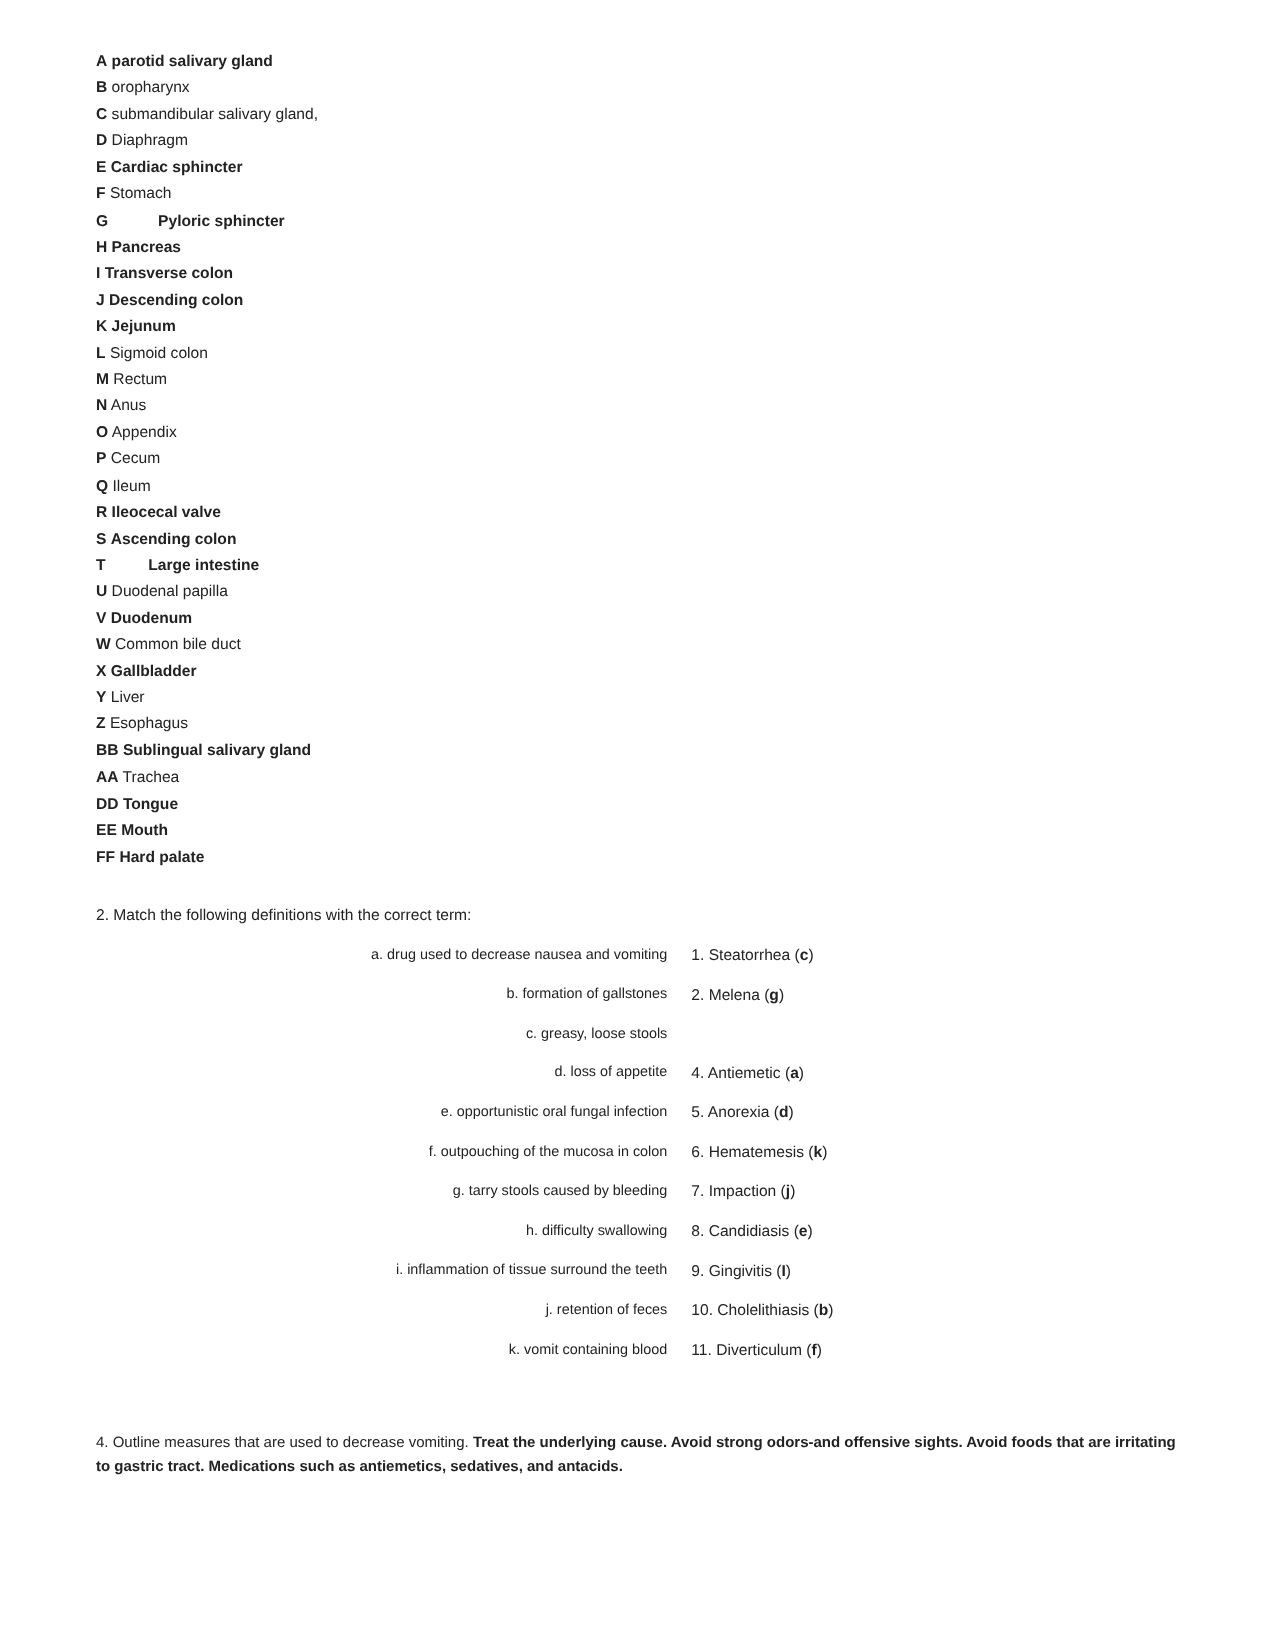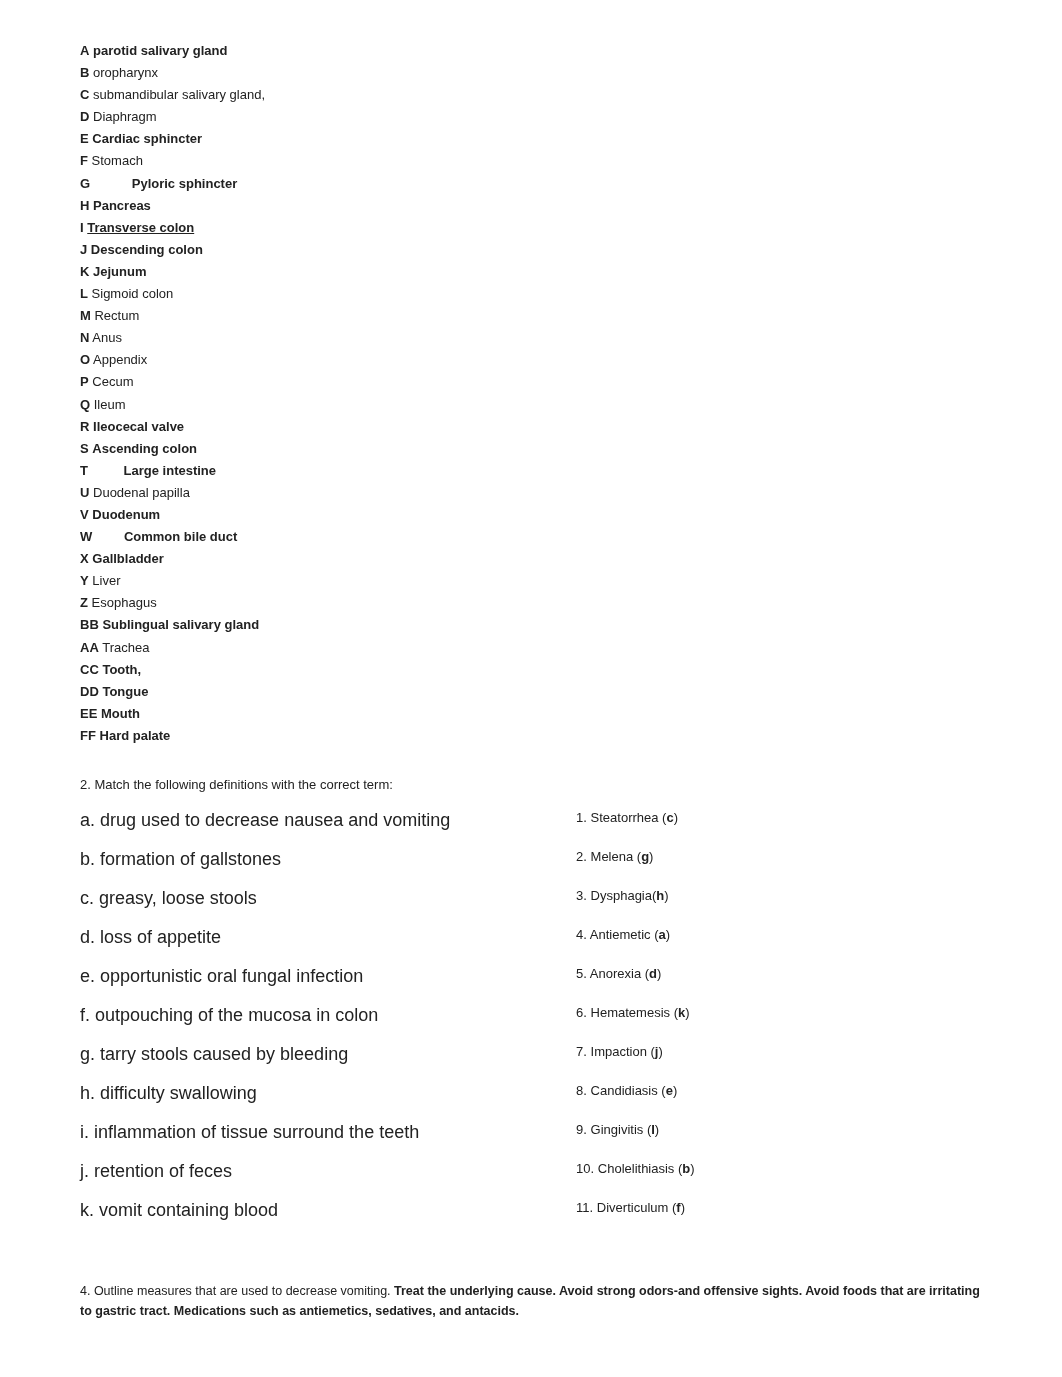--- a/index.html
+++ b/index.html
@@ -30,22 +30,23 @@
       width: 100%;
       margin-bottom: 30px;
     }
     .match-row {
       display: flex;
       margin-bottom: 18px;
       align-items: flex-start;
     }
     .match-left {
       width: 55%;
-      font-size: 18px;
+      font-size: 12px;
       padding-right: 20px;
+      text-align: right;
     }
     .match-right {
       width: 45%;
       font-size: 13px;
     }
     .footer-note {
       font-size: 12.5px;
       border-top: none;
       margin-top: 60px;
       line-height: 1.6;
@@ -59,60 +60,58 @@
 
 <div class="section-list">
 <p><span class="letter" style="font-weight:bold;">A</span> <span style="font-weight:bold;">parotid salivary gland</span></p>
     <p><span class="letter" style="font-weight:bold;">B</span> <span>oropharynx</span></p>
     <p><span class="letter" style="font-weight:bold;">C</span> <span>submandibular salivary gland,</span></p>
     <p><span class="letter" style="font-weight:bold;">D</span> <span>Diaphragm</span></p>
     <p><span class="letter" style="font-weight:bold;">E</span> <span style="font-weight:bold;">Cardiac sphincter</span></p>
     <p><span class="letter" style="font-weight:bold;">F</span> <span>Stomach</span></p>
     <p><span class="letter" style="font-weight:bold;">G</span> <span style="font-weight:bold;margin-left:38px;">Pyloric sphincter</span></p>
     <p><span class="letter" style="font-weight:bold;">H</span> <span style="font-weight:bold;">Pancreas</span></p>
-    <p><span class="letter" style="font-weight:bold;">I</span> <span style="font-weight:bold;text-decoration:underline;">Transverse colon</span></p>
+    <p><span class="letter" style="font-weight:bold;">I</span> <span style="font-weight:bold;">Transverse colon</span></p>
     <p><span class="letter" style="font-weight:bold;">J</span> <span style="font-weight:bold;">Descending colon</span></p>
     <p><span class="letter" style="font-weight:bold;">K</span> <span style="font-weight:bold;">Jejunum</span></p>
     <p><span class="letter" style="font-weight:bold;">L</span> <span>Sigmoid colon</span></p>
     <p><span class="letter" style="font-weight:bold;">M</span> <span>Rectum</span></p>
     <p><span class="letter" style="font-weight:bold;">N</span> <span>Anus</span></p>
     <p><span class="letter" style="font-weight:bold;">O</span> <span>Appendix</span></p>
     <p><span class="letter" style="font-weight:bold;">P</span> <span>Cecum</span></p>
     <p><span class="letter" style="font-weight:bold;">Q</span> <span>Ileum</span></p>
     <p><span class="letter" style="font-weight:bold;">R</span> <span style="font-weight:bold;">Ileocecal valve</span></p>
     <p><span class="letter" style="font-weight:bold;">S</span> <span style="font-weight:bold;">Ascending colon</span></p>
     <p><span class="letter" style="font-weight:bold;">T</span> <span style="font-weight:bold;padding-left:32px;">Large intestine</span></p>
     <p><span class="letter" style="font-weight:bold;">U</span> <span style="font-weight:normal;">Duodenal papilla</span></p>
     <p><span class="letter" style="font-weight:bold;">V</span> <span style="font-weight:bold;">Duodenum</span></p>
-    <p><span class="letter" style="font-weight:bold;">W</span> <span style="font-weight:bold;margin-left:28px;">Common bile duct</span></p>
+    <p><span class="letter" style="font-weight:bold;">W</span> <span style="font-weight:normal;">Common bile duct</span></p>
     <p><span class="letter" style="font-weight:bold;">X</span> <span style="font-weight:bold;">Gallbladder</span></p>
     <p><span class="letter" style="font-weight:bold;">Y</span> <span>Liver</span></p>
     <p><span class="letter" style="font-weight:bold;">Z</span> <span>Esophagus</span></p>
     <p><span class="letter" style="font-weight:bold;">BB</span> <span style="font-weight:bold;">Sublingual salivary gland</span></p>
     <p><span class="letter" style="font-weight:bold;">AA</span> <span>Trachea</span></p>
-    <p><span class="letter" style="font-weight:bold;">CC</span> <span style="font-weight:bold;">Tooth,</span></p>
     <p><span class="letter" style="font-weight:bold;">DD</span> <span style="font-weight:bold;">Tongue</span></p>
     <p><span class="letter" style="font-weight:bold;">EE</span> <span style="font-weight:bold;">Mouth</span></p>
     <p><span class="letter" style="font-weight:bold;">FF</span> <span style="font-weight:bold;">Hard palate</span></p>
   </div>
 
 <p class="match-title">2. Match the following definitions with the correct term:</p>
 
 <div class="match-table">
 <div class="match-row">
       <div class="match-left">a. drug used to decrease nausea and vomiting</div>
       <div class="match-right">1. Steatorrhea (<b>c</b>)</div>
     </div>
     <div class="match-row">
       <div class="match-left">b. formation of gallstones</div>
       <div class="match-right">2. Melena (<b>g</b>)</div>
     </div>
     <div class="match-row">
       <div class="match-left">c. greasy, loose stools</div>
-      <div class="match-right">3. Dysphagia(<b>h</b>)</div>
     </div>
     <div class="match-row">
       <div class="match-left">d. loss of appetite</div>
       <div class="match-right">4. Antiemetic (<b>a</b>)</div>
     </div>
     <div class="match-row">
       <div class="match-left">e. opportunistic oral fungal infection</div>
       <div class="match-right">5. Anorexia (<b>d</b>)</div>
     </div>
     <div class="match-row">

